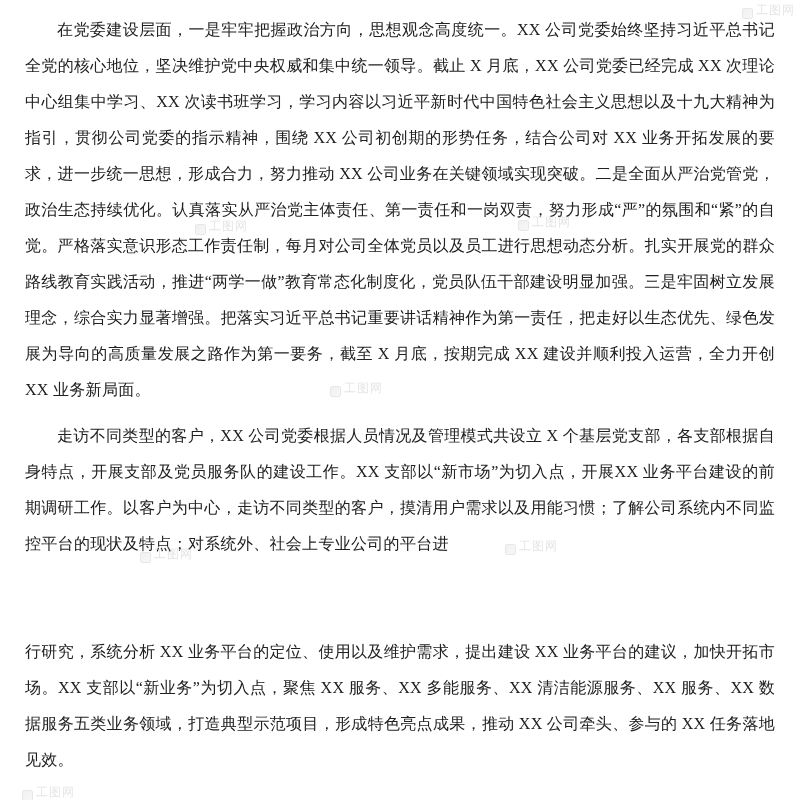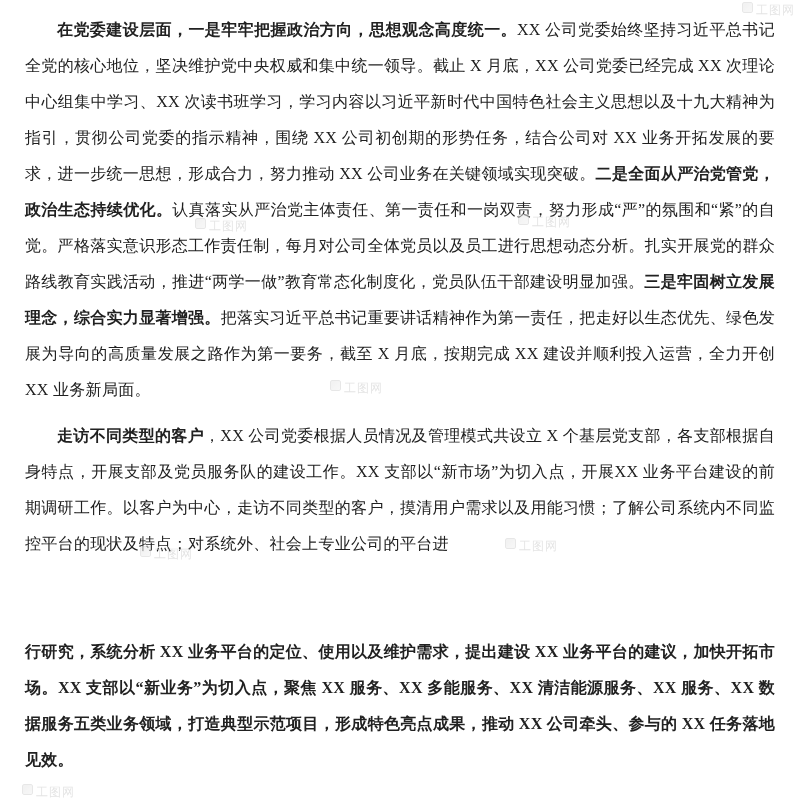--- a/index.html
+++ b/index.html
@@ -20,26 +20,26 @@
   .para {
     font-size: 16px;
     line-height: 36px;
     text-align: justify;
     text-justify: inter-ideograph;
     letter-spacing: 0.3px;
     word-break: break-all;
   }
   .para.indent { text-indent: 2em; }
   .para.p2 { margin-top: 10px; }
-  .para.p3 { margin-top: 72px; font-weight: bold; }
-  .bold { font-weight: bold; }
+  .para.p3 { margin-top: 72px; }
+  .bold { font-weight: normal; }
   .watermark {
     position: absolute;
     display: flex;
-    align-items: flex-start;
+    align-items: flex-end;
     gap: 3px;
     color: #cfcfcf;
     opacity: 0.55;
     font-size: 12px;
     letter-spacing: 1px;
     white-space: nowrap;
     pointer-events: none;
     font-family: "Liberation Sans", "DejaVu Sans", sans-serif;
   }
   .watermark .wm-logo {

